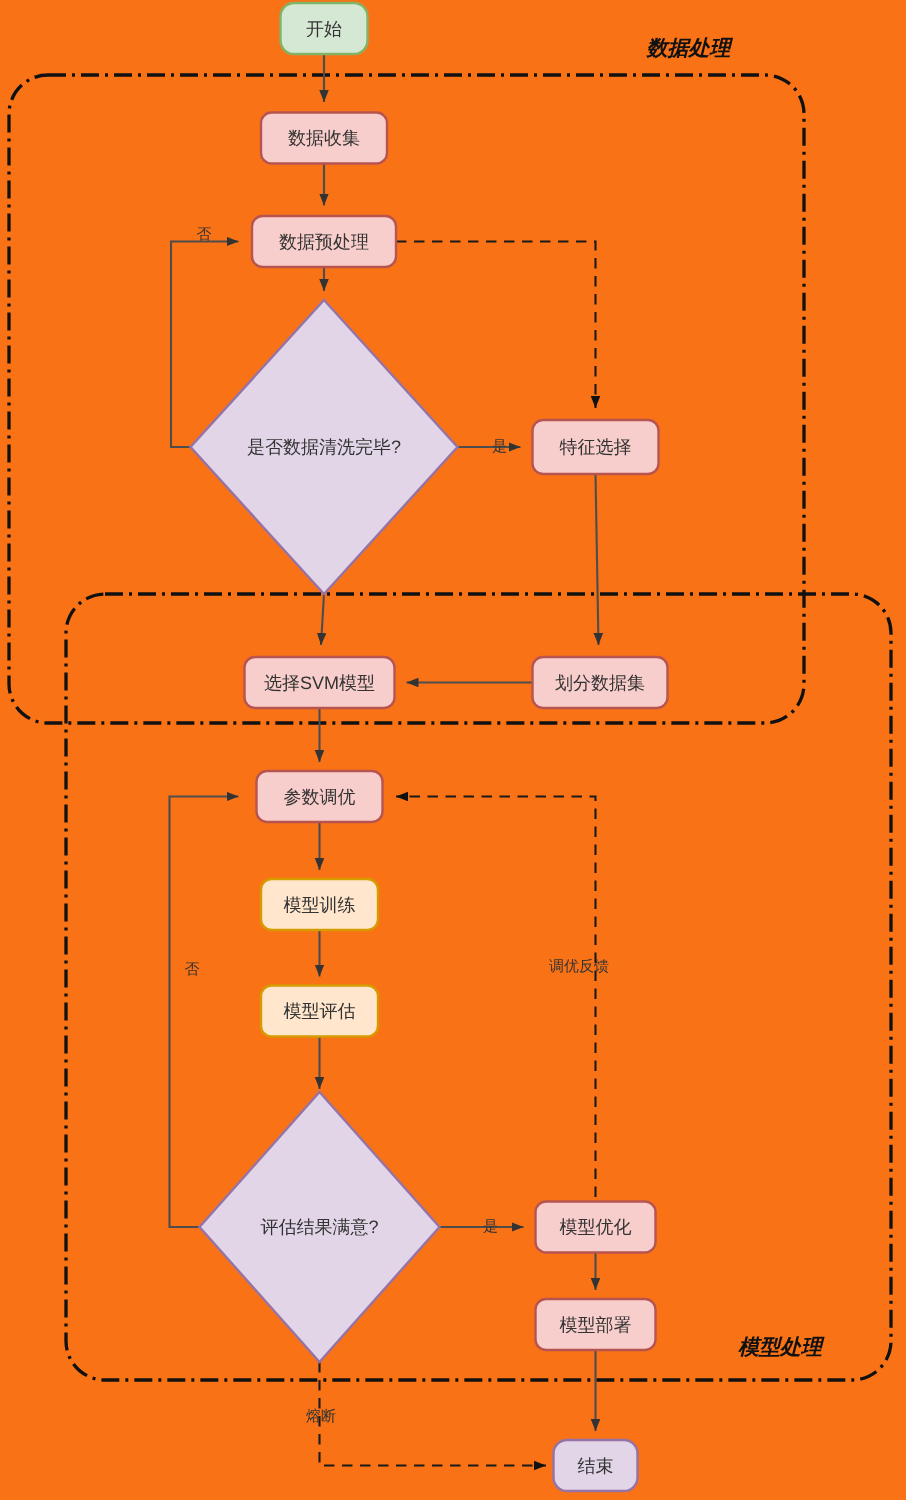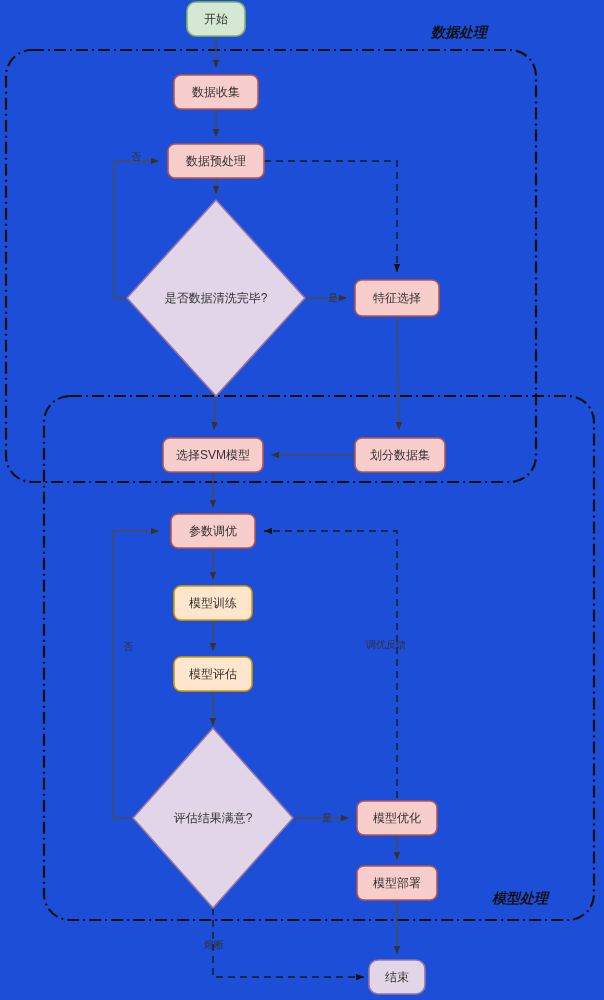--- a/index.html
+++ b/index.html
@@ -1,18 +1,18 @@
 <!DOCTYPE html>
 <html><head>
 <meta charset="utf-8">
 <style>
   html,body{margin:0;padding:0;background:#ffffff;}
   body{width:604px;height:1000px;overflow:hidden;
        font-family:"Liberation Sans","DejaVu Sans",sans-serif;}
-  #canvas{position:relative;width:604px;height:1000px;background:#1d4ed8;}
+  #canvas{position:relative;width:604px;height:1000px;background:#f97316;}
   svg{position:absolute;top:0;left:0;width:604px;height:1000px;}
   .node-text{font-size:12px;fill:#333333;text-anchor:middle;dominant-baseline:middle;}
   .edge-label{font-size:10px;fill:#333333;text-anchor:middle;dominant-baseline:middle;}
   .group-label{font-size:14px;font-weight:bold;font-style:italic;fill:#111111;
                text-anchor:end;dominant-baseline:middle;}
   .flow-line{stroke:#4d4d4d;stroke-width:1.4;fill:none;}
   .flow-dashed{stroke:#1a1a1a;stroke-width:1.4;fill:none;stroke-dasharray:7 5;}
   .container{fill:none;stroke:#111111;stroke-width:2.2;
              stroke-dasharray:12 4 2 4;}
 </style>

